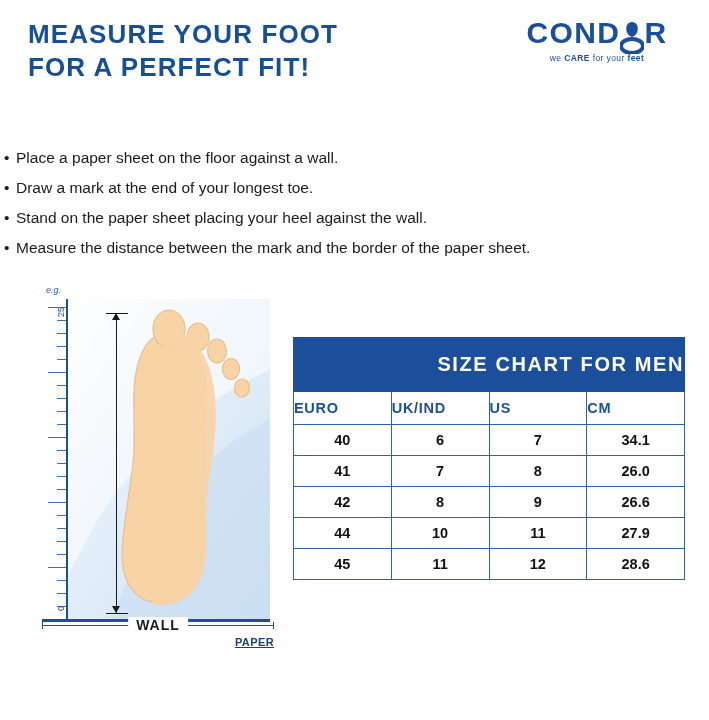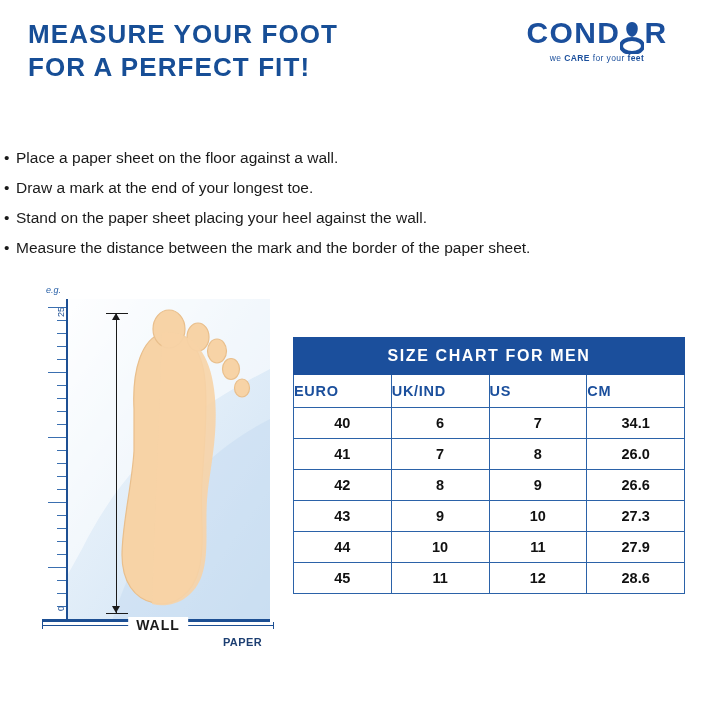--- a/index.html
+++ b/index.html
@@ -121,25 +121,26 @@
   }
   .ruler .num {
     position: absolute;
     font-size: 9px;
     color: #1d4f93;
     transform: rotate(-90deg);
     transform-origin: left top;
   }
   .paper-label {
     position: absolute;
-    right: 16px; bottom: 22px;
+    right: 4px; bottom: 22px;
     font-size: 11px;
     font-weight: bold;
     color: #1d3f72;
     letter-spacing: 0.4px;
+    text-decoration: underline;
   }
   .baseline {
     position: absolute;
     left: 22px; top: 334px;
     width: 228px; height: 3px;
     background: #1d4f93;
   }
   .wall-row {
     position: absolute;
     left: 22px; top: 332px;
@@ -193,25 +194,25 @@
     width: 392px;
   }
   table.size-chart {
     border-collapse: collapse;
     width: 392px;
     table-layout: fixed;
   }
   table.size-chart th.head-title {
     background: #1b4f9c;
     color: #ffffff;
-    font-size: 16px;
+    font-size: 20px;
     font-weight: bold;
     letter-spacing: 1.6px;
-    padding: 9px 0;
-    text-align: center;
+    padding: 15px 0;
+    text-align: right;
     border: 1px solid #1b4f9c;
   }
   table.size-chart th.col {
     color: #1b4f9c;
     font-size: 14.5px;
     font-weight: bold;
     letter-spacing: 0.7px;
     text-align: left;
     padding: 8px 0;
     border: 1px solid #2b62a8;
@@ -357,26 +358,20 @@
           <td>8</td>
           <td>26.0</td>
         </tr>
         <tr>
           <td>42</td>
           <td>8</td>
           <td>9</td>
           <td>26.6</td>
         </tr>
         <tr>
-          <td>43</td>
-          <td>9</td>
-          <td>10</td>
-          <td>27.3</td>
-        </tr>
-        <tr>
           <td>44</td>
           <td>10</td>
           <td>11</td>
           <td>27.9</td>
         </tr>
         <tr>
           <td>45</td>
           <td>11</td>
           <td>12</td>
           <td>28.6</td>

